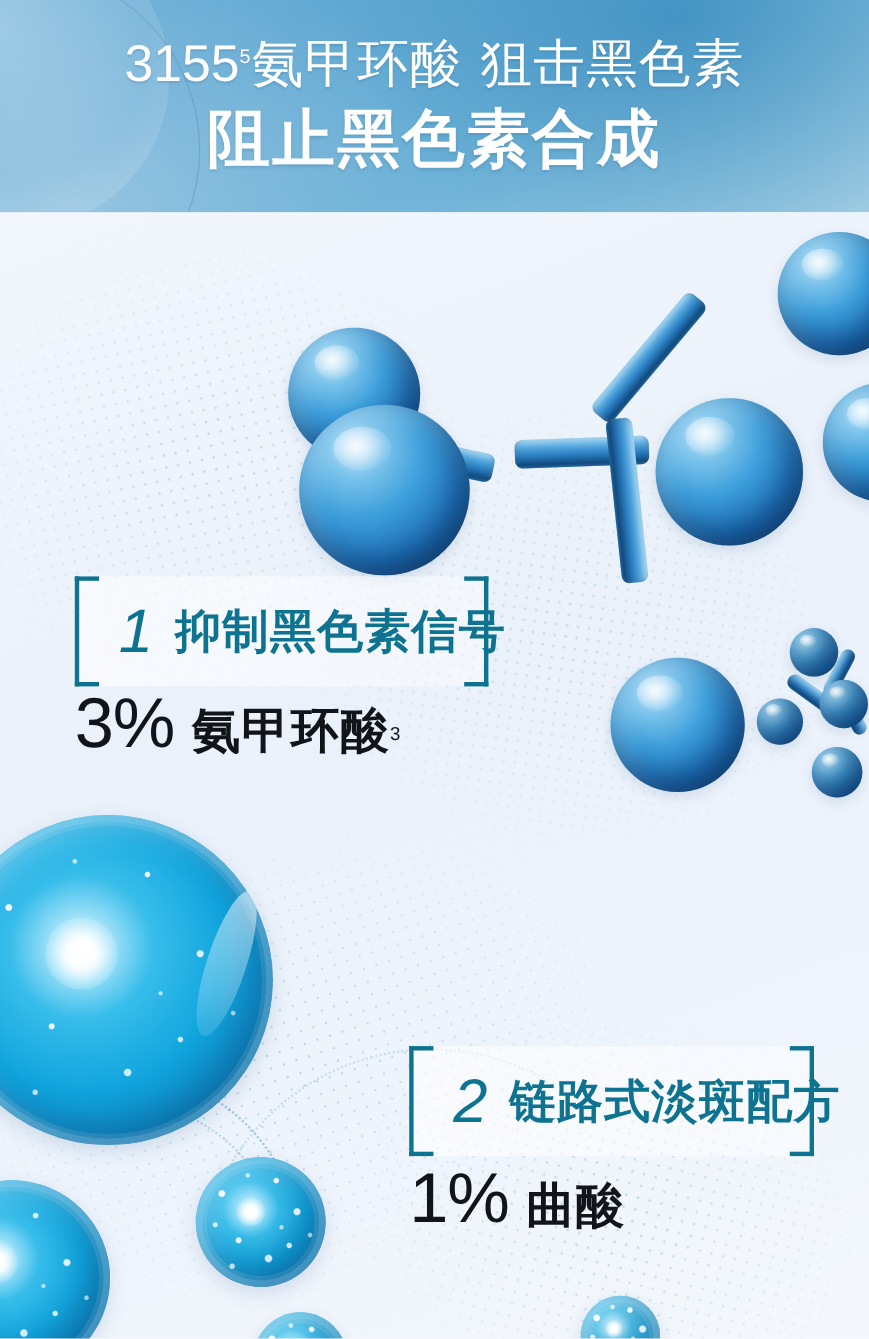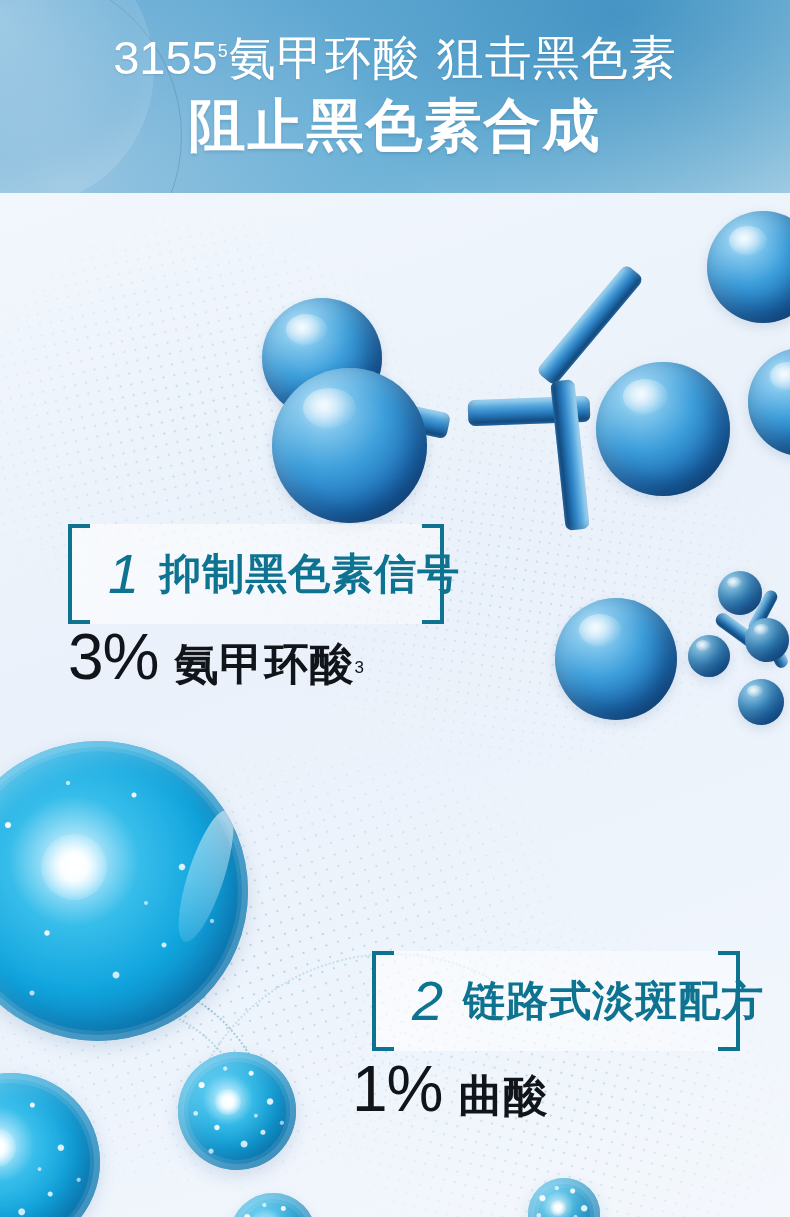--- a/index.html
+++ b/index.html
@@ -306,21 +306,21 @@
 
     <div class="bracket" style="left:68px;top:331px;width:376px;height:100px;">
       <div class="bk l"></div>
       <div class="bk r"></div>
       <div class="txt">
         <span class="idx">1</span>
         <span class="lbl">抑制黑色素信号</span>
       </div>
     </div>
 
-    <div class="ing-head" style="left:352px;top:864px;">
+    <div class="ing-head" style="left:372px;top:864px;">
       <span class="pct">1%</span><span class="nm">曲酸</span><sup></sup>
     </div>
 
     <div class="bracket" style="left:372px;top:758px;width:368px;height:100px;">
       <div class="bk l"></div>
       <div class="bk r"></div>
       <div class="txt">
         <span class="idx">2</span>
         <span class="lbl">链路式淡斑配方</span>
       </div>

